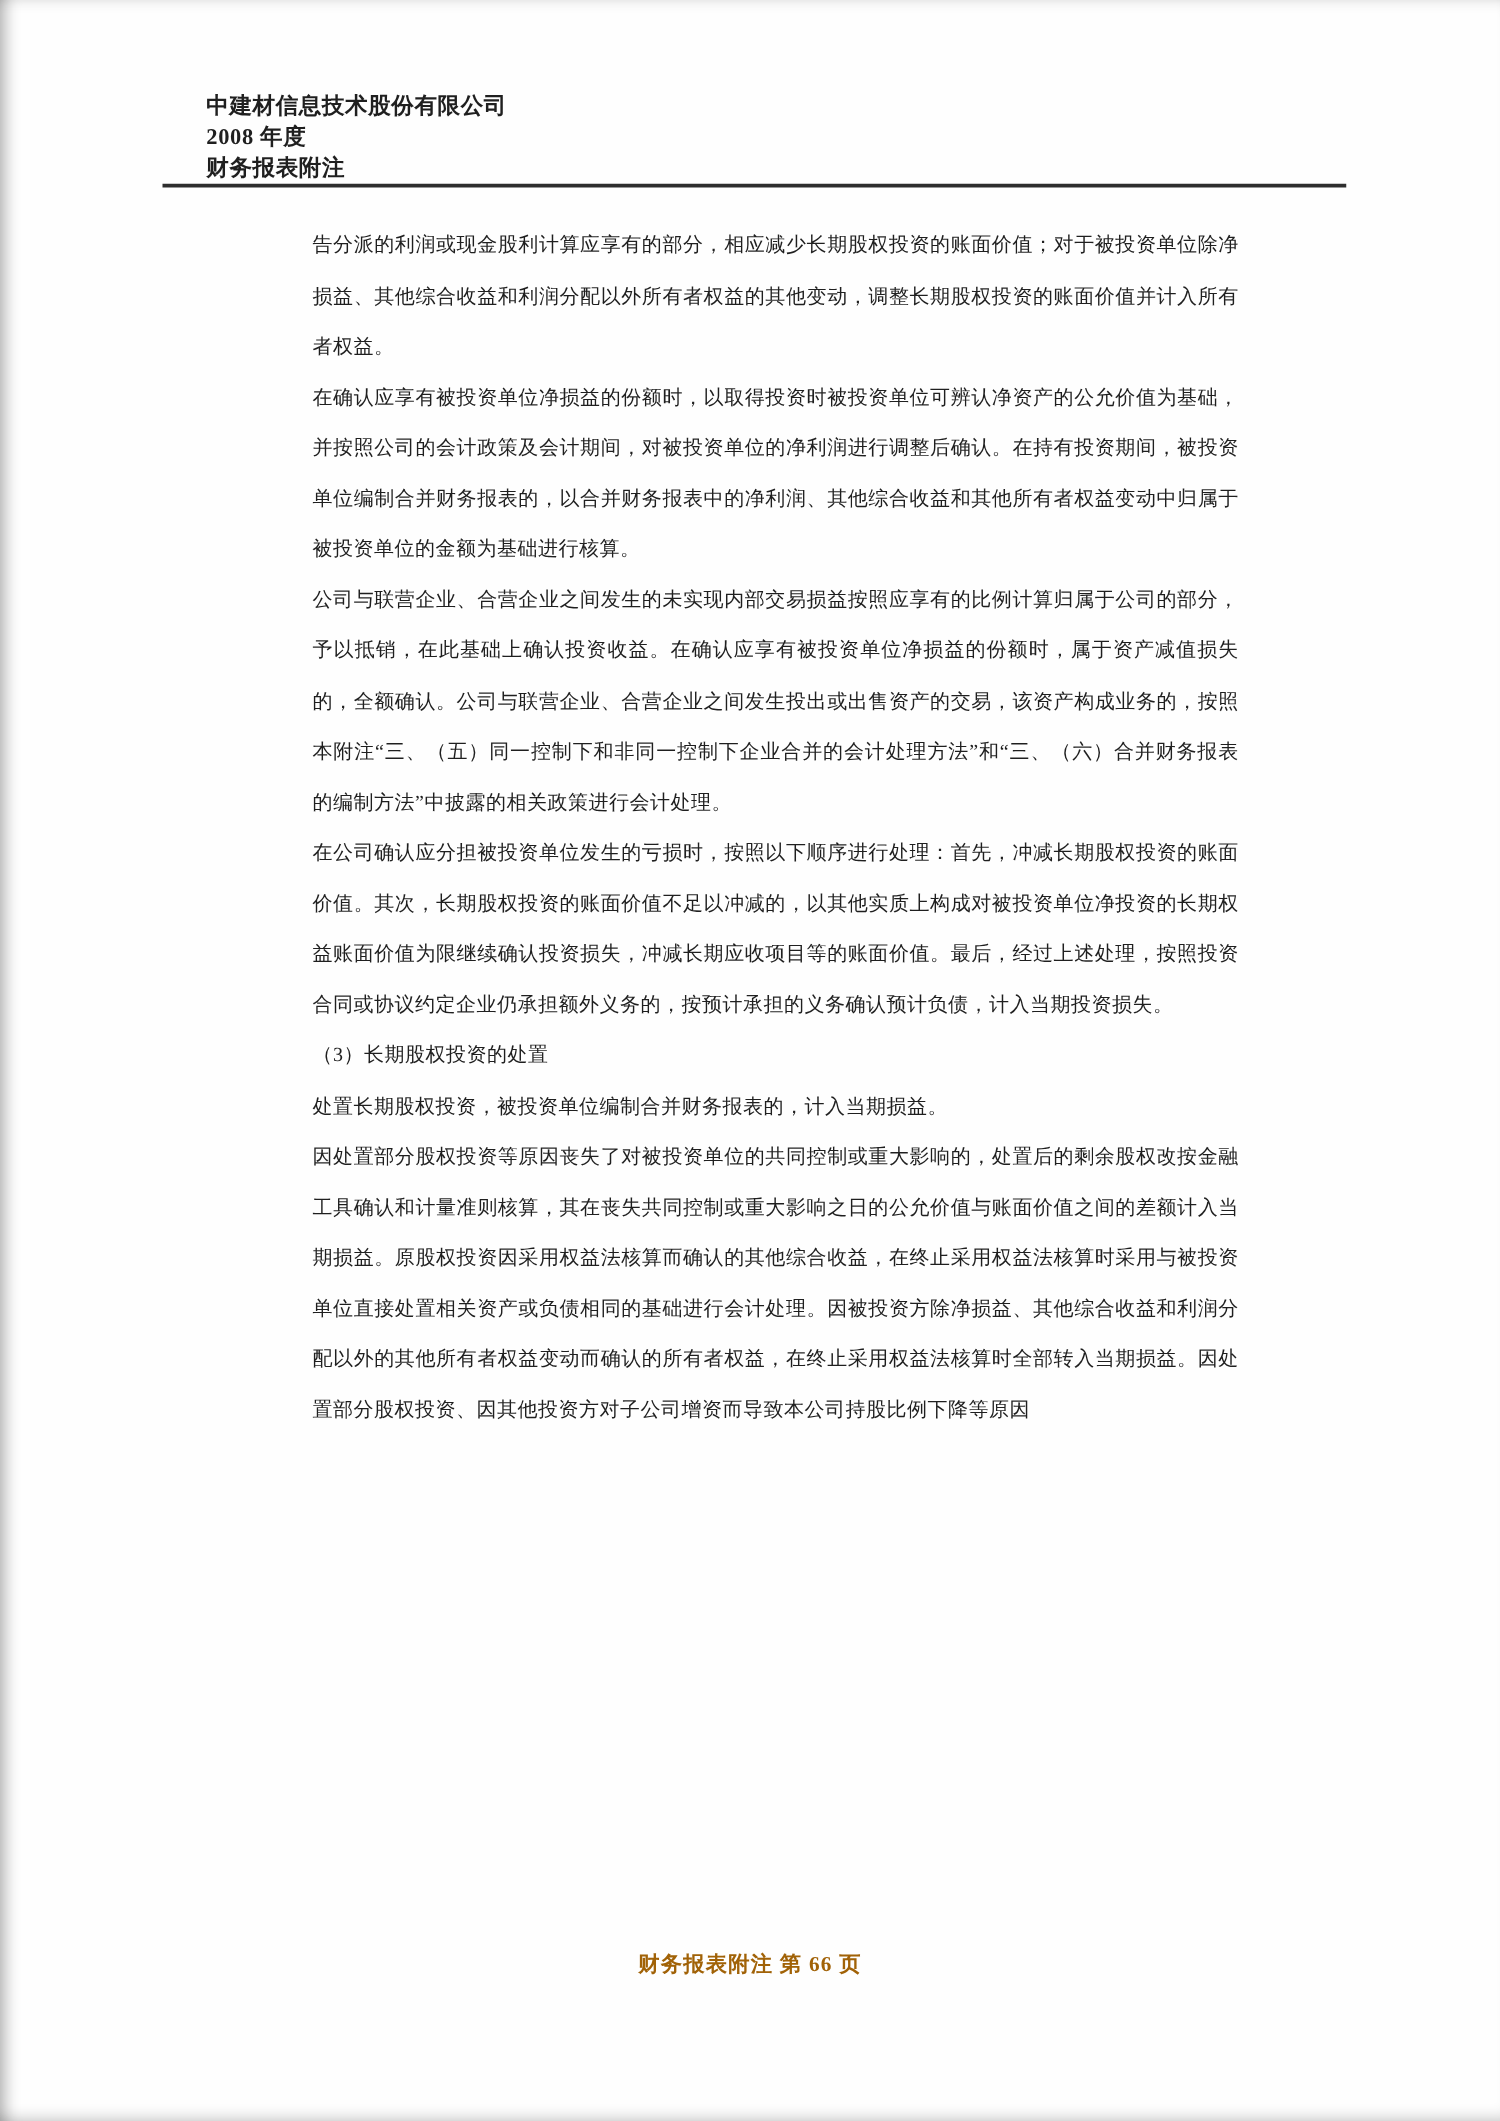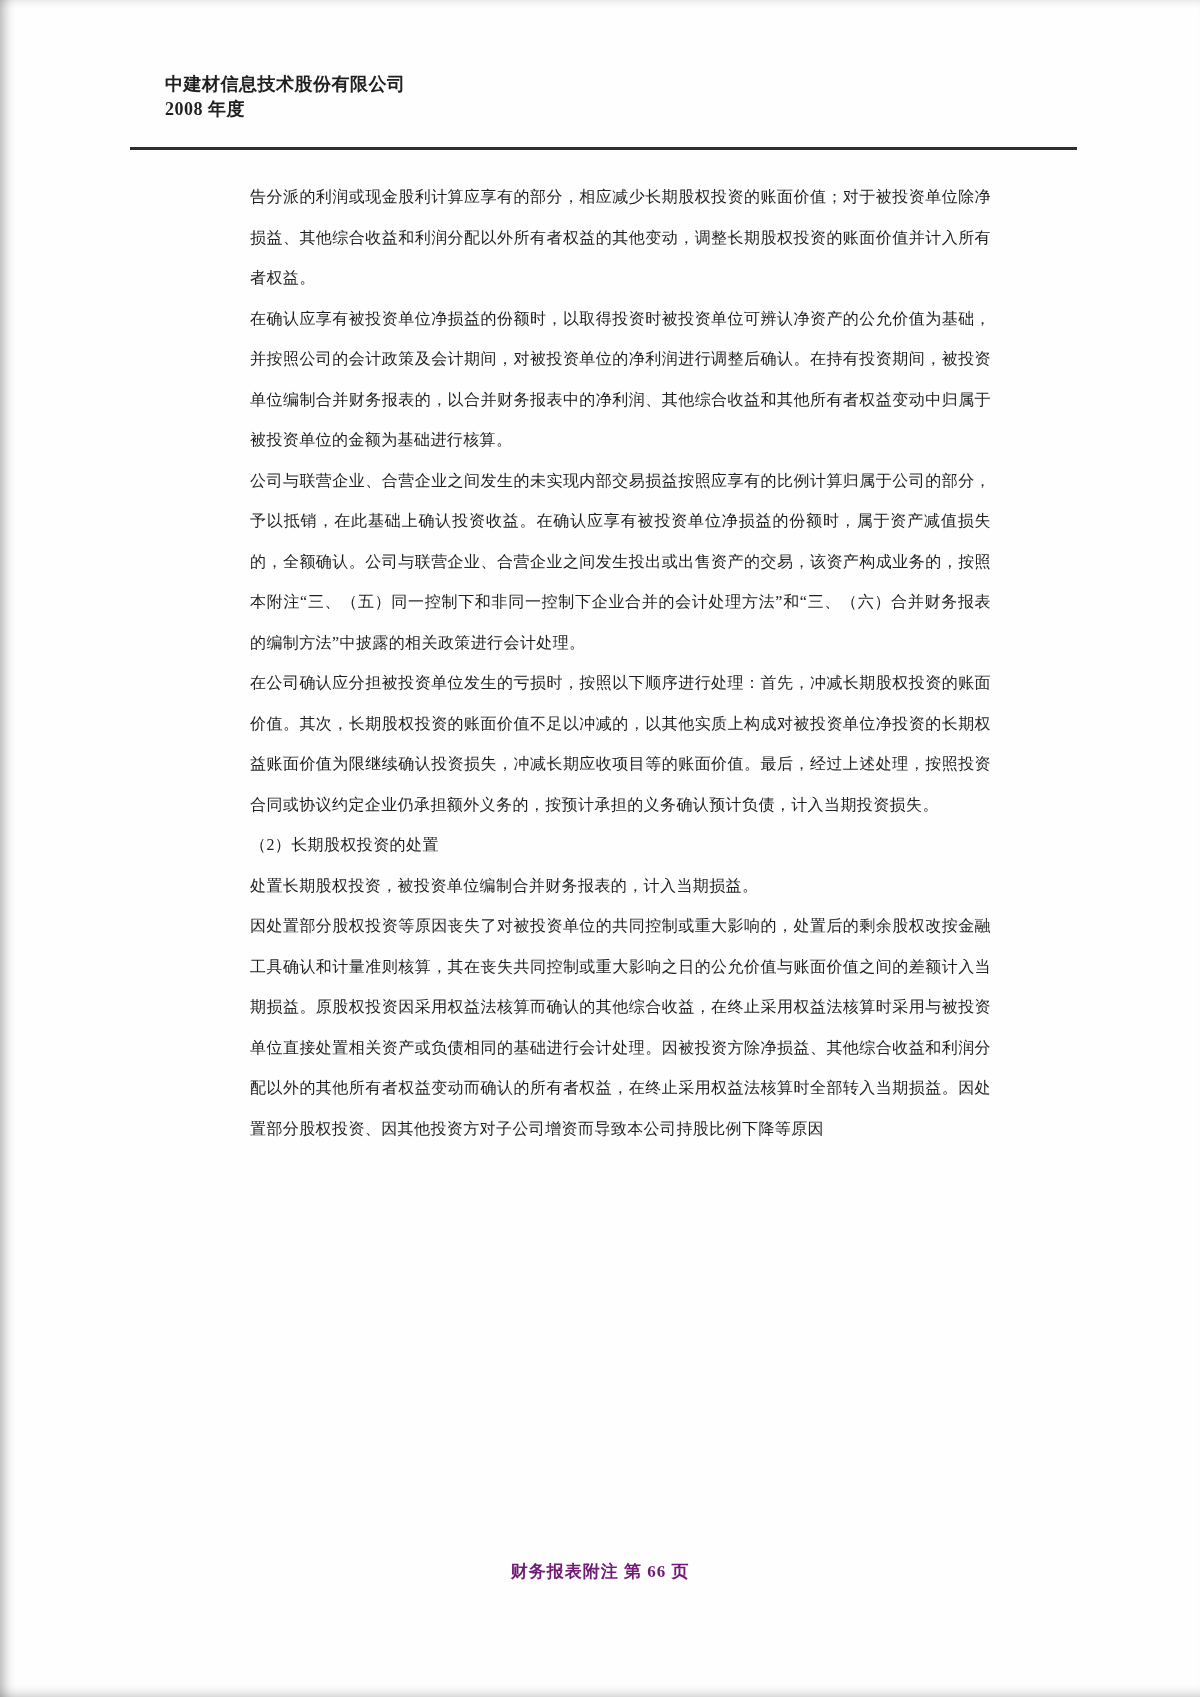--- a/index.html
+++ b/index.html
@@ -65,41 +65,42 @@
     position: absolute;
     left: 0;
     top: 1560px;
     width: 1200px;
     text-align: center;
   }
   .footer .footer-text {
     font-size: 17px;
     font-weight: 700;
     letter-spacing: 1px;
-    color: #701a75;
+    color: #a16207;
   }
 </style>
 </head>
 <body>
 
 <div class="page">
 
   <div class="header">
     <div class="h-line">中建材信息技术股份有限公司</div>
     <div class="h-line">2008 年度</div>
+    <div class="h-line">财务报表附注</div>
   </div>
 
   <div class="header-rule"></div>
 
   <div class="doc-body">
       <p class="para">告分派的利润或现金股利计算应享有的部分，相应减少长期股权投资的账面价值；对于被投资单位除净损益、其他综合收益和利润分配以外所有者权益的其他变动，调整长期股权投资的账面价值并计入所有者权益。</p>
       <p class="para">在确认应享有被投资单位净损益的份额时，以取得投资时被投资单位可辨认净资产的公允价值为基础，并按照公司的会计政策及会计期间，对被投资单位的净利润进行调整后确认。在持有投资期间，被投资单位编制合并财务报表的，以合并财务报表中的净利润、其他综合收益和其他所有者权益变动中归属于被投资单位的金额为基础进行核算。</p>
       <p class="para">公司与联营企业、合营企业之间发生的未实现内部交易损益按照应享有的比例计算归属于公司的部分，予以抵销，在此基础上确认投资收益。在确认应享有被投资单位净损益的份额时，属于资产减值损失的，全额确认。公司与联营企业、合营企业之间发生投出或出售资产的交易，该资产构成业务的，按照本附注“三、（五）同一控制下和非同一控制下企业合并的会计处理方法”和“三、（六）合并财务报表的编制方法”中披露的相关政策进行会计处理。</p>
       <p class="para">在公司确认应分担被投资单位发生的亏损时，按照以下顺序进行处理：首先，冲减长期股权投资的账面价值。其次，长期股权投资的账面价值不足以冲减的，以其他实质上构成对被投资单位净投资的长期权益账面价值为限继续确认投资损失，冲减长期应收项目等的账面价值。最后，经过上述处理，按照投资合同或协议约定企业仍承担额外义务的，按预计承担的义务确认预计负债，计入当期投资损失。</p>
-      <p class="para heading">（2）长期股权投资的处置</p>
+      <p class="para heading">（3）长期股权投资的处置</p>
       <p class="para">处置长期股权投资，被投资单位编制合并财务报表的，计入当期损益。</p>
       <p class="para">因处置部分股权投资等原因丧失了对被投资单位的共同控制或重大影响的，处置后的剩余股权改按金融工具确认和计量准则核算，其在丧失共同控制或重大影响之日的公允价值与账面价值之间的差额计入当期损益。原股权投资因采用权益法核算而确认的其他综合收益，在终止采用权益法核算时采用与被投资单位直接处置相关资产或负债相同的基础进行会计处理。因被投资方除净损益、其他综合收益和利润分配以外的其他所有者权益变动而确认的所有者权益，在终止采用权益法核算时全部转入当期损益。因处置部分股权投资、因其他投资方对子公司增资而导致本公司持股比例下降等原因</p>
     </div>
 
   <div class="footer">
     <span class="footer-text">财务报表附注 第 66 页</span>
   </div>
 
 </div>
 

